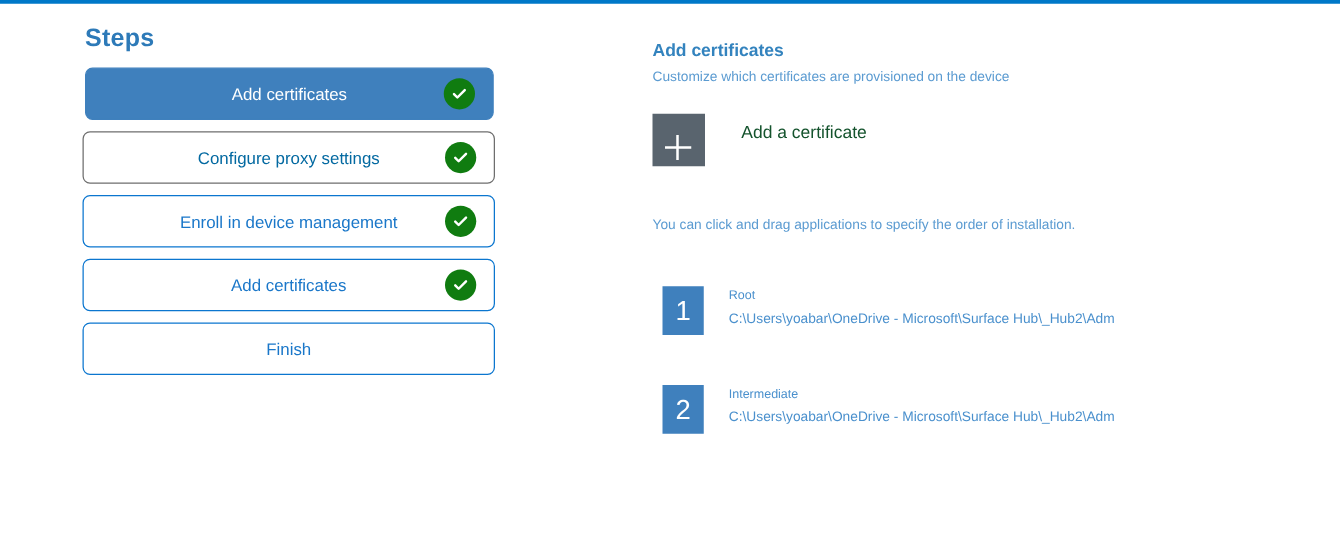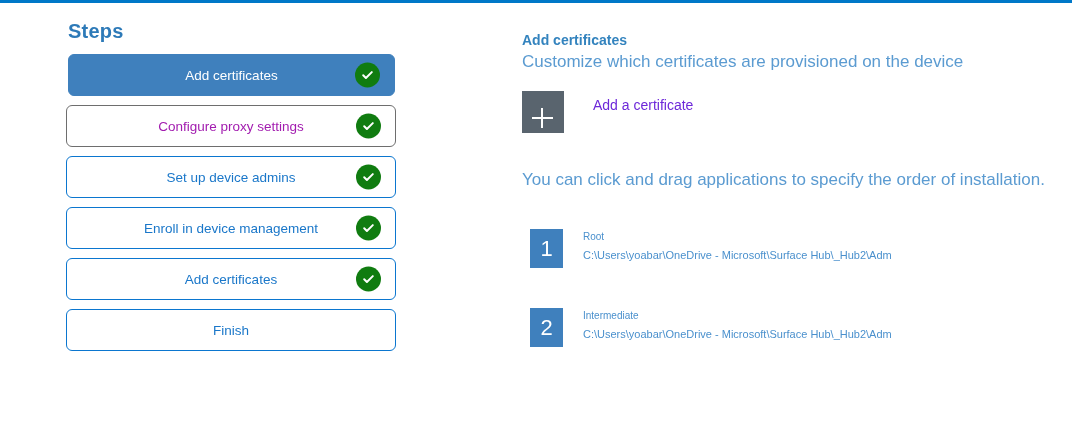--- a/index.html
+++ b/index.html
@@ -62,21 +62,21 @@
   }
   .step-btn.is-active {
     background: #3f80bd;
     border-color: #3f80bd;
     color: #ffffff;
     width: 327px;
     margin-left: 2px;
   }
   .step-btn.is-visited {
     border-color: #6e6e6e;
-    color: #a21caf;
+    color: #0369a1;
   }
   .step-label {
     pointer-events: none;
     padding: 0 44px;
     text-align: center;
   }
   .step-check {
     position: absolute;
     right: 14px;
     top: 50%;
@@ -100,21 +100,21 @@
   }
   .section-heading {
     color: #3383be;
     font-size: 14px;
     font-weight: bold;
     line-height: 18px;
     margin: 0;
   }
   .section-sub {
     color: #5b9bd1;
-    font-size: 17px;
+    font-size: 11px;
     line-height: 18px;
     margin: 4px 0 0 0;
   }
   #add-cert-row {
     display: flex;
     align-items: flex-start;
     margin-top: 20px;
   }
   #add-cert-tile {
     width: 42px;
@@ -131,21 +131,21 @@
   }
   #add-cert-tile .plus-h {
     left: 10px; top: 26px; width: 21px; height: 2px;
   }
   #add-cert-tile .plus-v {
     left: 19px; top: 17px; width: 2px; height: 20px;
   }
   #add-cert-link {
     margin-left: 29px;
     margin-top: 5px;
-    color: #6d28d9;
+    color: #14532d;
     font-size: 14px;
     line-height: 18px;
     cursor: pointer;
   }
   #install-order-block { margin-top: 38px; }
   #order-list { margin-top: 40px; }
   .order-item {
     display: flex;
     align-items: flex-start;
     margin-bottom: 40px;
@@ -192,28 +192,20 @@
         <div class="step-btn is-active">
           <span class="step-label">Add certificates</span>
           <span class="step-check">
             <svg width="15" height="15" viewBox="0 0 16 16" aria-hidden="true">
               <path d="M3.4 8.3 L6.3 11.2 L12.6 4.9" fill="none" stroke="#ffffff" stroke-width="2.1" stroke-linecap="round" stroke-linejoin="round"></path>
             </svg>
           </span>
         </div>
         <div class="step-btn is-visited">
           <span class="step-label">Configure proxy settings</span>
-          <span class="step-check">
-            <svg width="15" height="15" viewBox="0 0 16 16" aria-hidden="true">
-              <path d="M3.4 8.3 L6.3 11.2 L12.6 4.9" fill="none" stroke="#ffffff" stroke-width="2.1" stroke-linecap="round" stroke-linejoin="round"></path>
-            </svg>
-          </span>
-        </div>
-        <div class="step-btn">
-          <span class="step-label">Set up device admins</span>
           <span class="step-check">
             <svg width="15" height="15" viewBox="0 0 16 16" aria-hidden="true">
               <path d="M3.4 8.3 L6.3 11.2 L12.6 4.9" fill="none" stroke="#ffffff" stroke-width="2.1" stroke-linecap="round" stroke-linejoin="round"></path>
             </svg>
           </span>
         </div>
         <div class="step-btn">
           <span class="step-label">Enroll in device management</span>
           <span class="step-check">
             <svg width="15" height="15" viewBox="0 0 16 16" aria-hidden="true">

